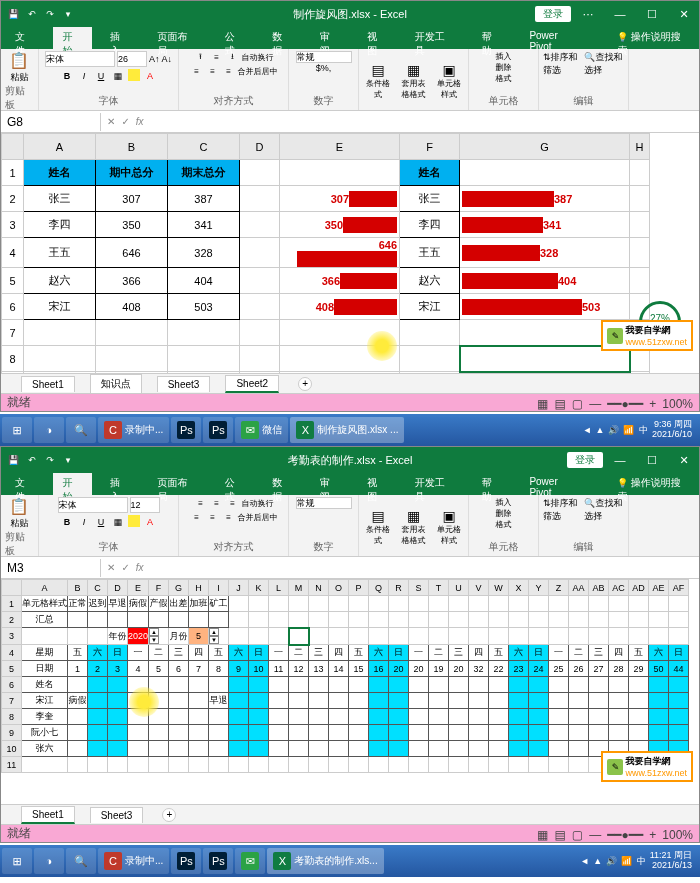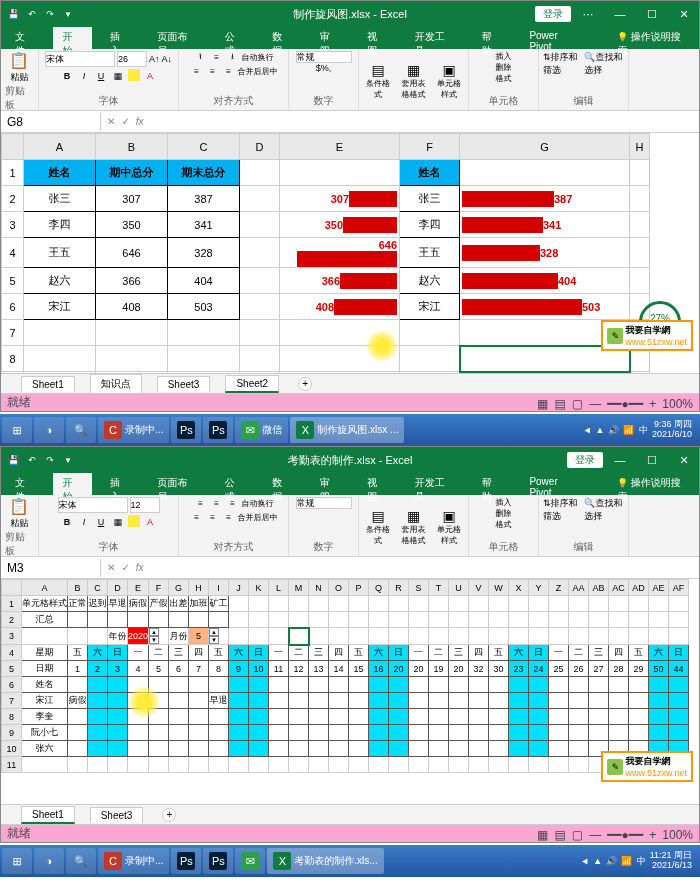--- a/index.html
+++ b/index.html
@@ -693,21 +693,21 @@
             <td class="darkcell">12</td>
             <td class="darkcell">13</td>
             <td class="darkcell">14</td>
             <td class="darkcell">15</td>
             <td class="darkcell cyan">16</td>
             <td class="darkcell cyan">20</td>
             <td class="darkcell">20</td>
             <td class="darkcell">19</td>
             <td class="darkcell">20</td>
             <td class="darkcell">32</td>
-            <td class="darkcell">30</td>
+            <td class="darkcell">22</td>
             <td class="darkcell cyan">23</td>
             <td class="darkcell cyan">24</td>
             <td class="darkcell">25</td>
             <td class="darkcell">26</td>
             <td class="darkcell">27</td>
             <td class="darkcell">28</td>
             <td class="darkcell">29</td>
             <td class="darkcell cyan">50</td>
             <td class="darkcell cyan">44</td>
           </tr>

